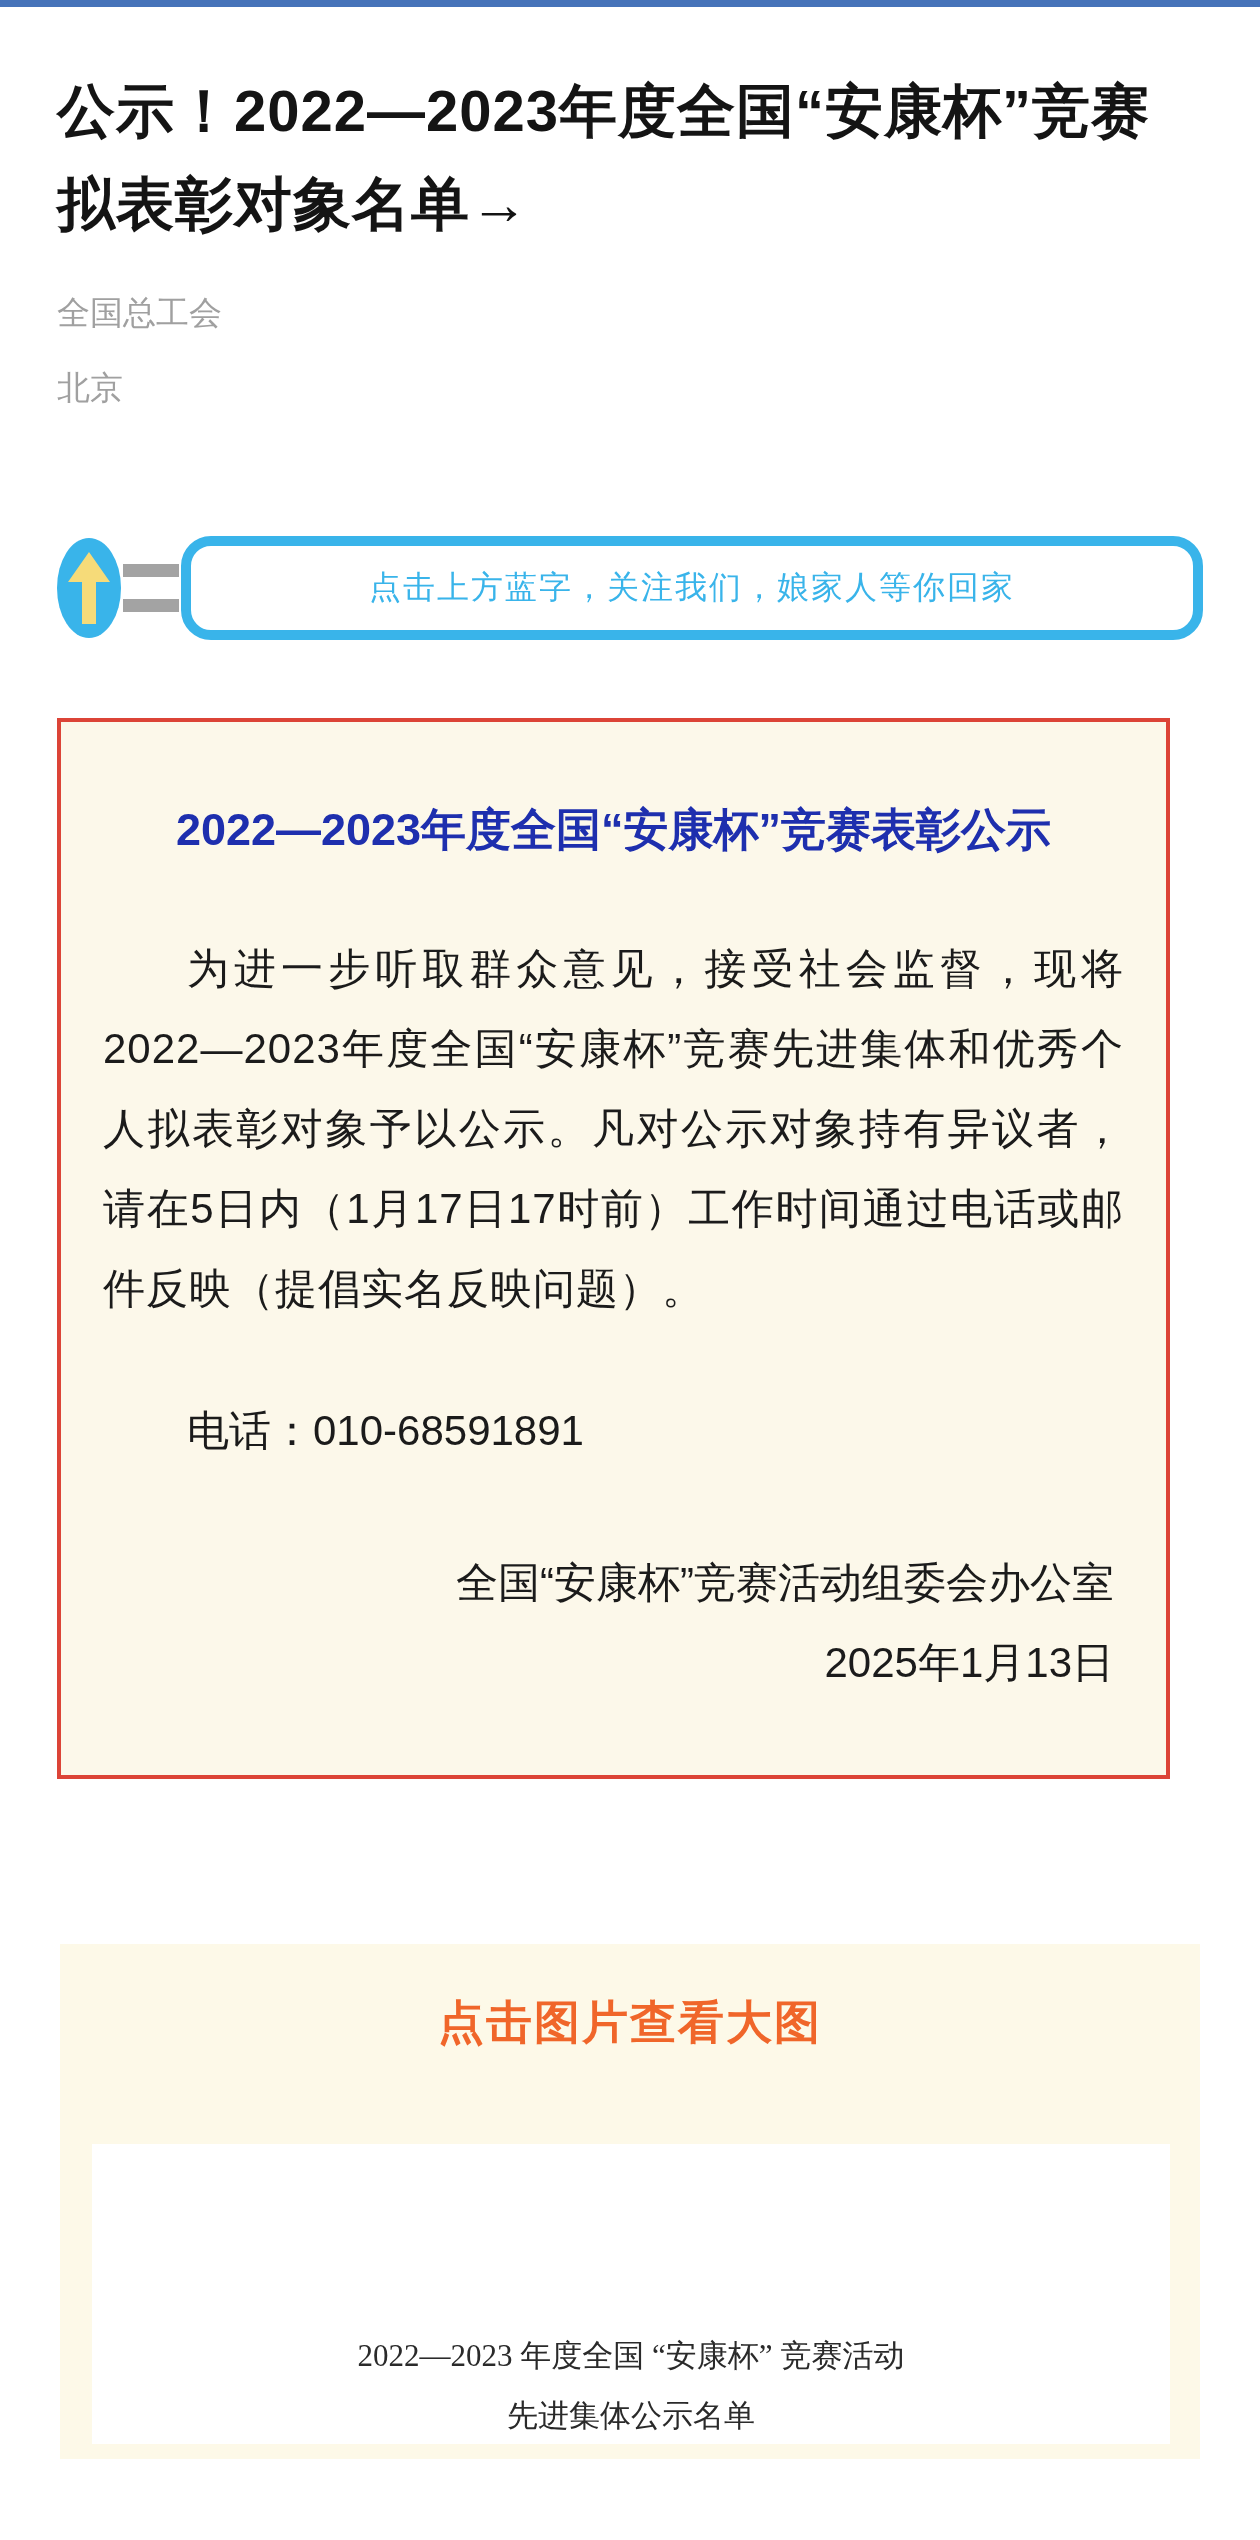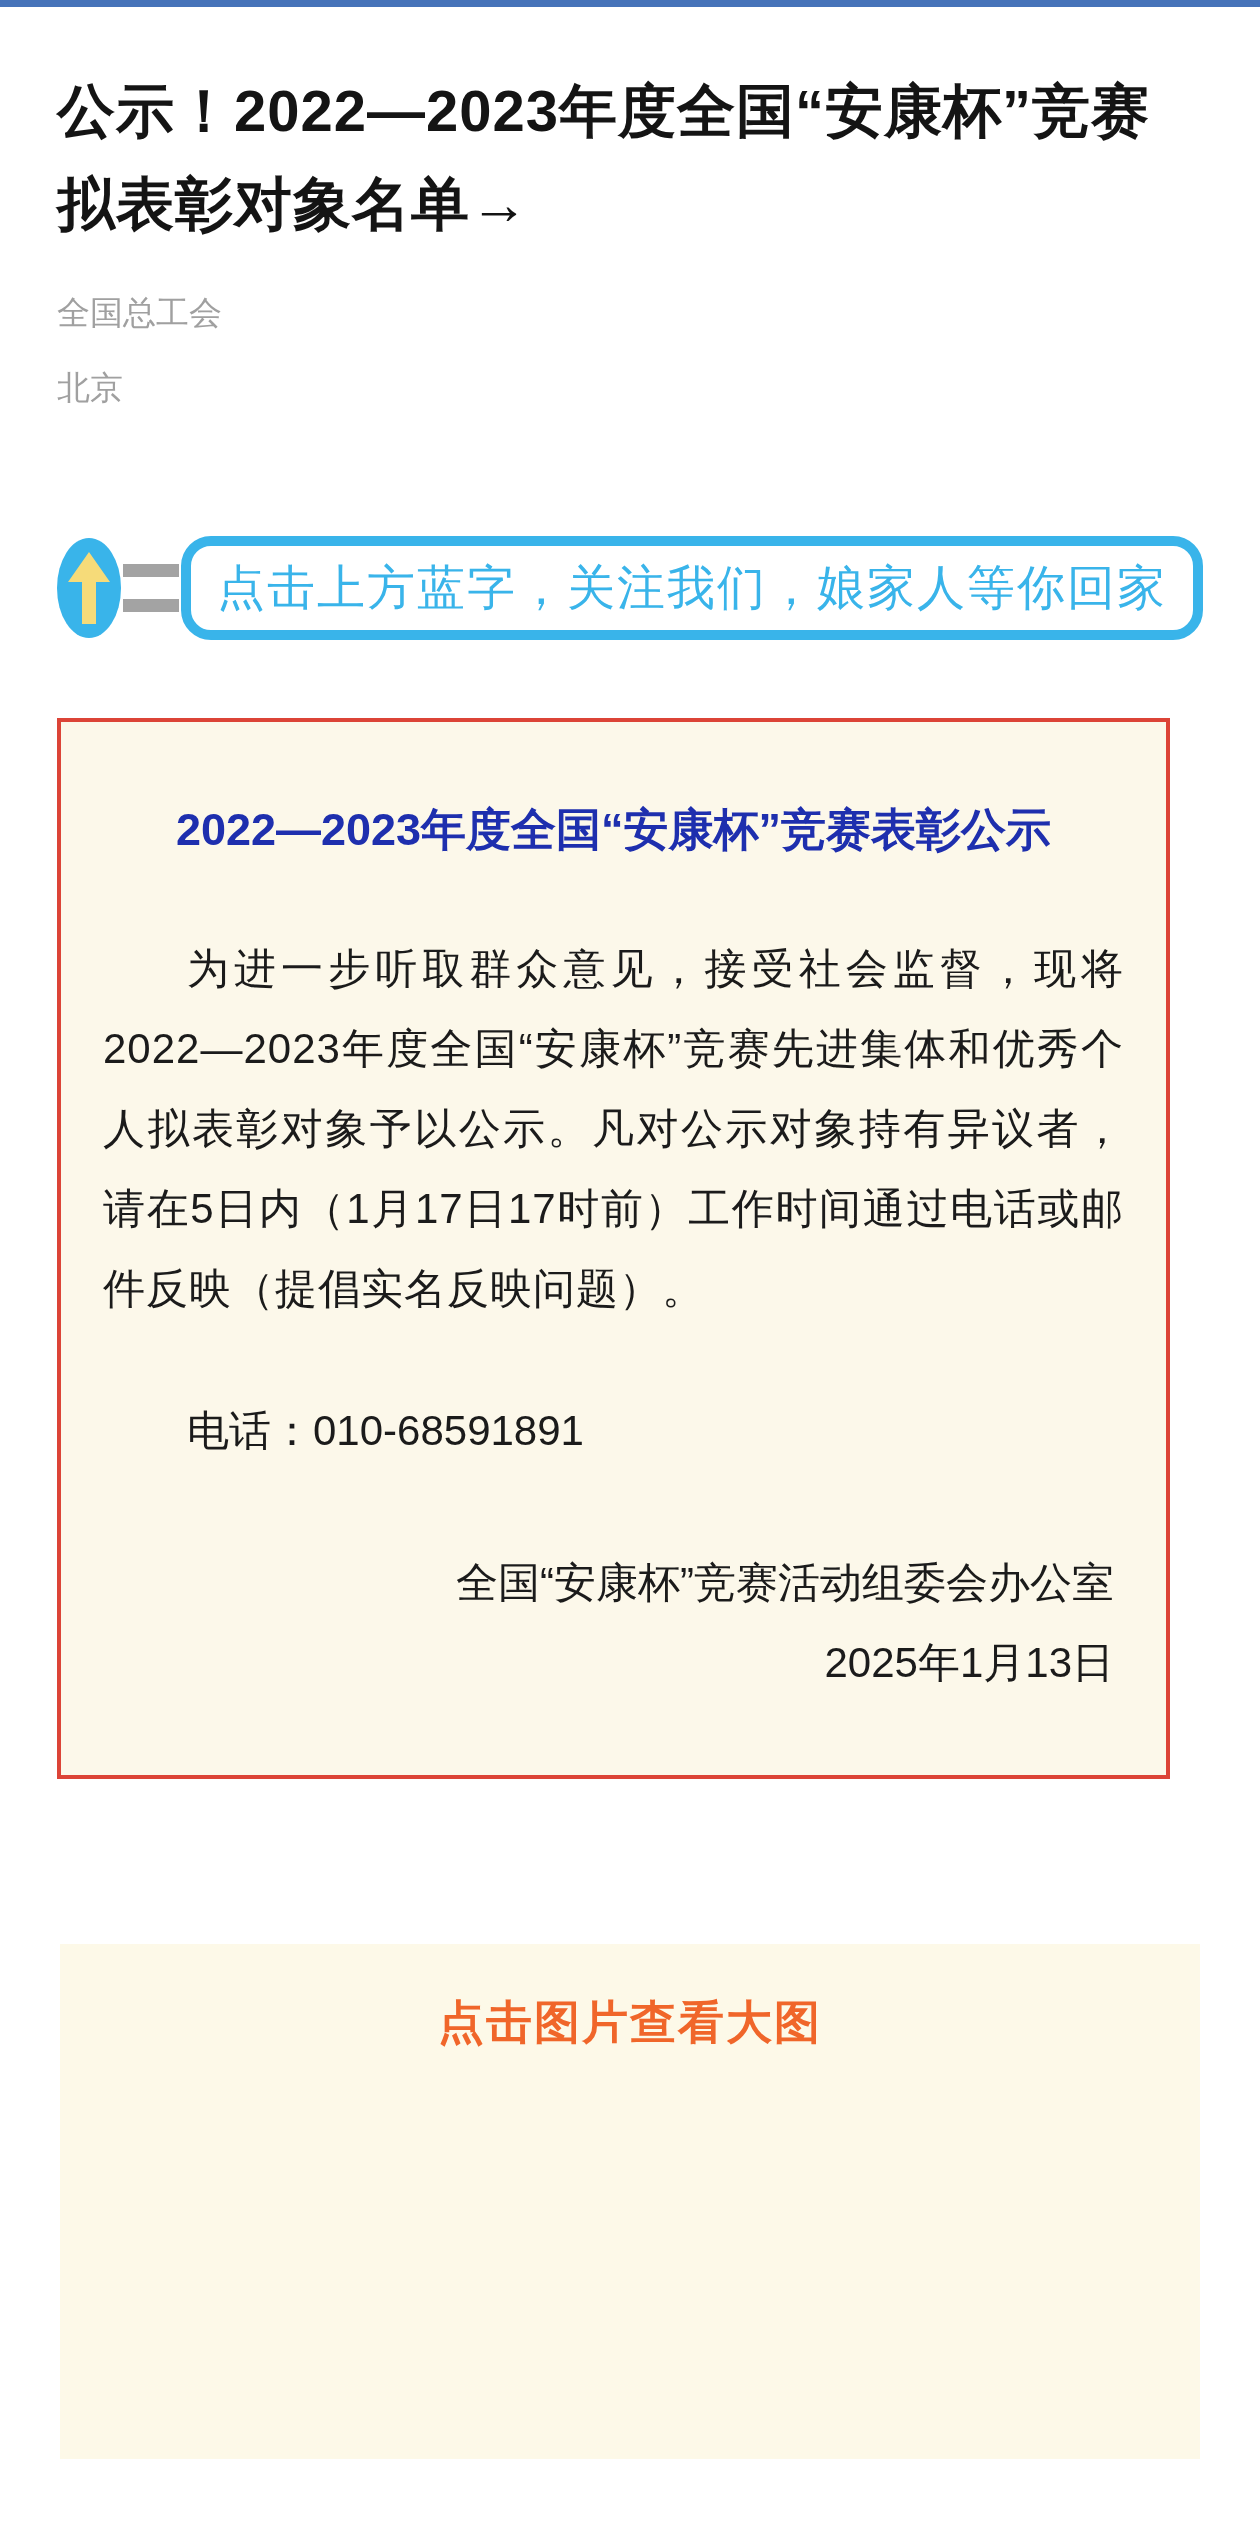--- a/index.html
+++ b/index.html
@@ -63,21 +63,21 @@
   .banner-connector .bar { height: 13px; background: #a3a3a3; }
   .banner-box {
     flex: 1 1 auto;
     height: 104px;
     background: #ffffff;
     border: 10px solid #39b4ea;
     border-radius: 30px;
     display: flex;
     align-items: center;
     justify-content: center;
-    font-size: 48px;
+    font-size: 32px;
     color: #39b4ea;
     letter-spacing: 2px;
     white-space: nowrap;
   }
 
   
   .notice-box {
     margin: 78px 90px 0 57px;
     border: 4px solid #dc4437;
     background: #fcf8ea;
@@ -174,13 +174,19 @@
     <div>电话：010-68591891</div>
   </div>
   <div class="notice-signature">
     <div>全国“安康杯”竞赛活动组委会办公室</div>
     <div>2025年1月13日</div>
   </div>
 </div>
 
 <div class="image-section">
   <div class="image-caption">点击图片查看大图</div>
+  <div class="document-card">
+    <div class="document-title">
+      <div>2022—2023 年度全国 “安康杯” 竞赛活动</div>
+      <div>先进集体公示名单</div>
+    </div>
+  </div>
 </div>
 
 </body></html>

